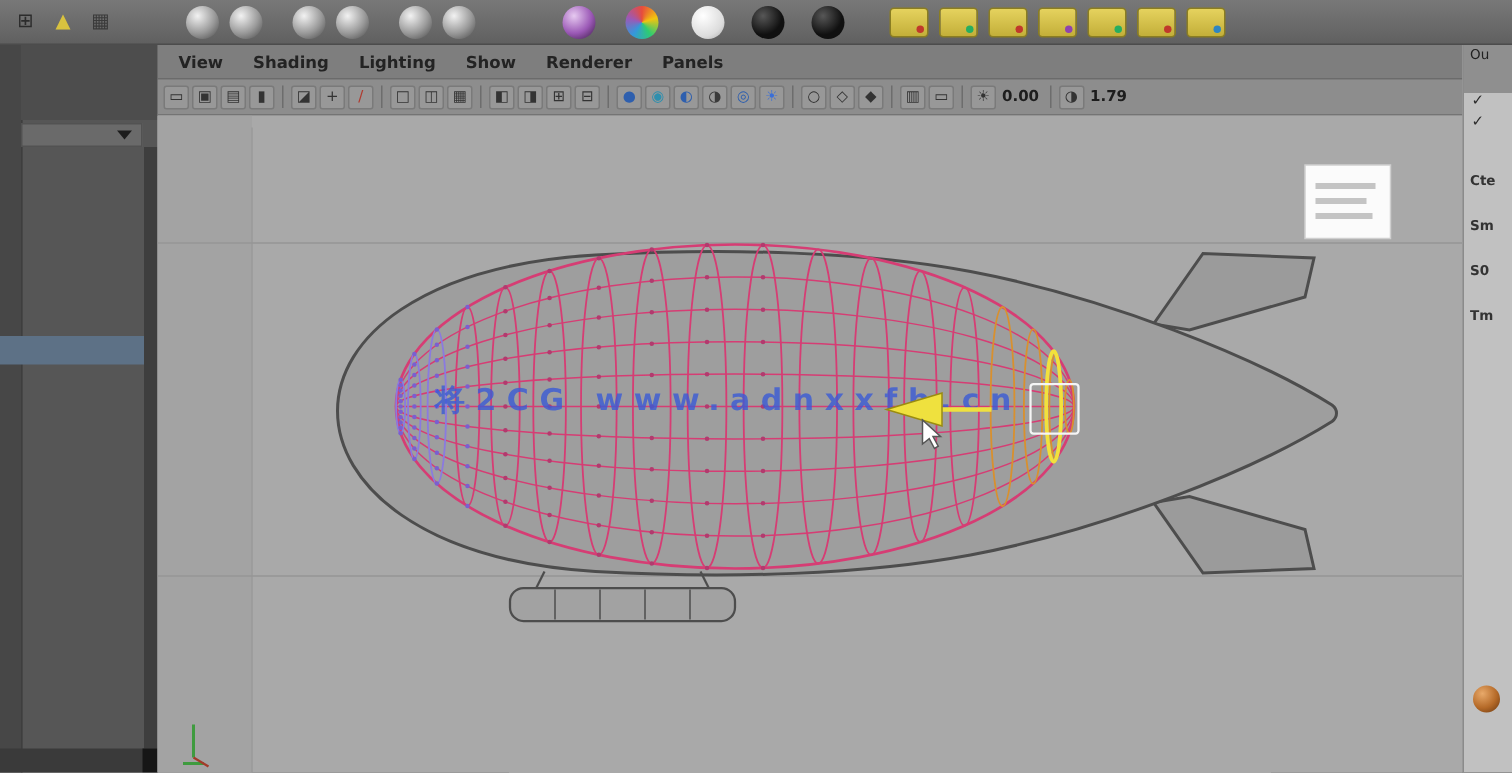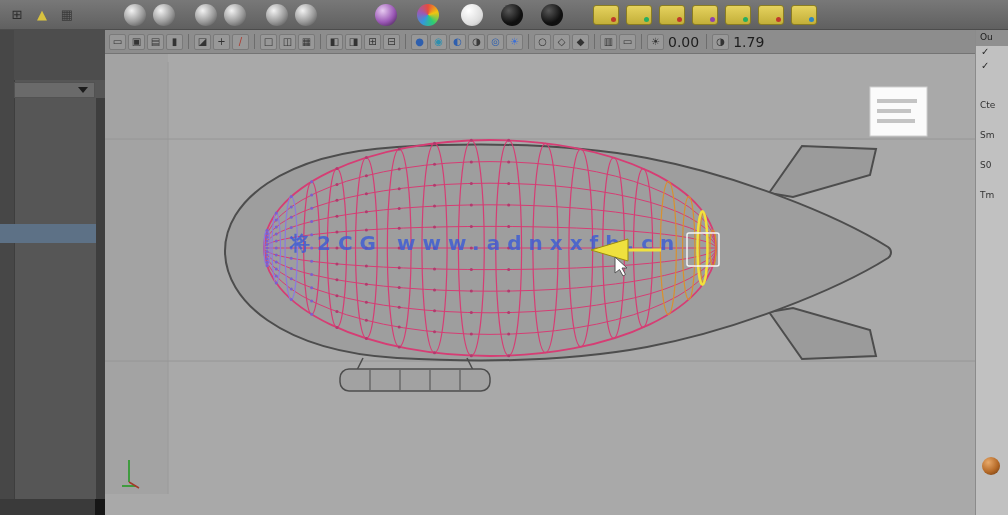--- a/index.html
+++ b/index.html
@@ -39,32 +39,32 @@
 
   
   .viewport{position:absolute;left:105px;top:30px;width:870px;height:485px;display:flex;flex-direction:column;}
   .vp-menubar{height:22px;background:#7e7e7e;border-bottom:1px solid #6b6b6b;display:flex;align-items:center;padding-left:4px;}
   .vp-menu-item{font-size:11px;color:#232323;padding:0 10px;font-weight:bold;cursor:default;}
   .vp-toolbar{height:23px;background:#8d8d8d;border-bottom:1px solid #747474;display:flex;align-items:center;
               padding:0 4px;gap:2px;}
   .tb-btn{width:17px;height:16px;display:flex;align-items:center;justify-content:center;font-size:10px;
           color:#333;background:#989898;border:1px solid #7a7a7a;border-radius:2px;box-sizing:border-box;cursor:pointer;}
   .tb-div{width:1px;height:15px;background:#6d6d6d;margin:0 3px;}
-  .tb-field{font-size:14px;color:#1d1d1d;padding:0 2px;}
+  .tb-field{font-size:10px;color:#1d1d1d;padding:0 2px;font-weight:bold;}
   .vp-canvas{position:relative;flex:1;background:#a9a9a9;}
   .vp-canvas svg{position:absolute;left:0;top:0;}
 
   
   .sidebar{position:absolute;right:0;top:30px;width:33px;height:485px;background:#c1c1c1;
            border-left:1px solid #8b8b8b;box-sizing:border-box;}
-  .sb-header{height:16px;background:#8f8f8f;font-size:9px;color:#202020;padding:2px 0 0 4px;box-sizing:border-box;}
+  .sb-header{height:32px;background:#8f8f8f;font-size:9px;color:#202020;padding:2px 0 0 4px;box-sizing:border-box;}
   .sb-check{font-size:10px;color:#2a2a2a;padding-left:5px;height:14px;cursor:pointer;}
   .sb-gap{height:26px;}
   .sb-label{font-size:9px;color:#333;padding-left:4px;height:14px;margin-bottom:16px;
-            white-space:nowrap;overflow:hidden;cursor:pointer;}
+            white-space:nowrap;overflow:hidden;cursor:pointer;font-weight:bold;}
   .sb-sphere{position:absolute;left:6px;bottom:40px;width:18px;height:18px;border-radius:50%;
              background:radial-gradient(circle at 35% 30%,#e8a96a,#b56a28 55%,#6e3a10 95%);}
 </style>
 </head>
 <body>
 
 <div class="shelf">
   <div id="shelf-icons" style="display:flex;align-items:center;gap:7px;">
       <div class="shelf-icon glyph-icon" style="color: rgb(44, 44, 44);">⊞</div>
       <div class="shelf-icon glyph-icon" style="color: rgb(216, 194, 63);">▲</div>
@@ -120,20 +120,28 @@
     <span class="chevron-down"></span>
   </div>
   <div class="lp-selected"></div>
   <div class="lp-scroll"></div>
   <div class="lp-bottom"></div>
   <div class="lp-corner"></div>
 </div>
 
 <div class="viewport">
 
+  <div class="vp-menubar">
+    <span class="vp-menu-item">View</span>
+    <span class="vp-menu-item">Shading</span>
+    <span class="vp-menu-item">Lighting</span>
+    <span class="vp-menu-item">Show</span>
+    <span class="vp-menu-item">Renderer</span>
+    <span class="vp-menu-item">Panels</span>
+  </div>
 
   <div class="vp-toolbar" id="vp-toolbar">
       <div class="tb-btn">▭</div>
       <div class="tb-btn">▣</div>
       <div class="tb-btn">▤</div>
       <div class="tb-btn">▮</div>
       <div class="tb-div"></div>
       <div class="tb-btn">◪</div>
       <div class="tb-btn">+</div>
       <div class="tb-btn" style="color: rgb(176, 58, 46);">/</div>

